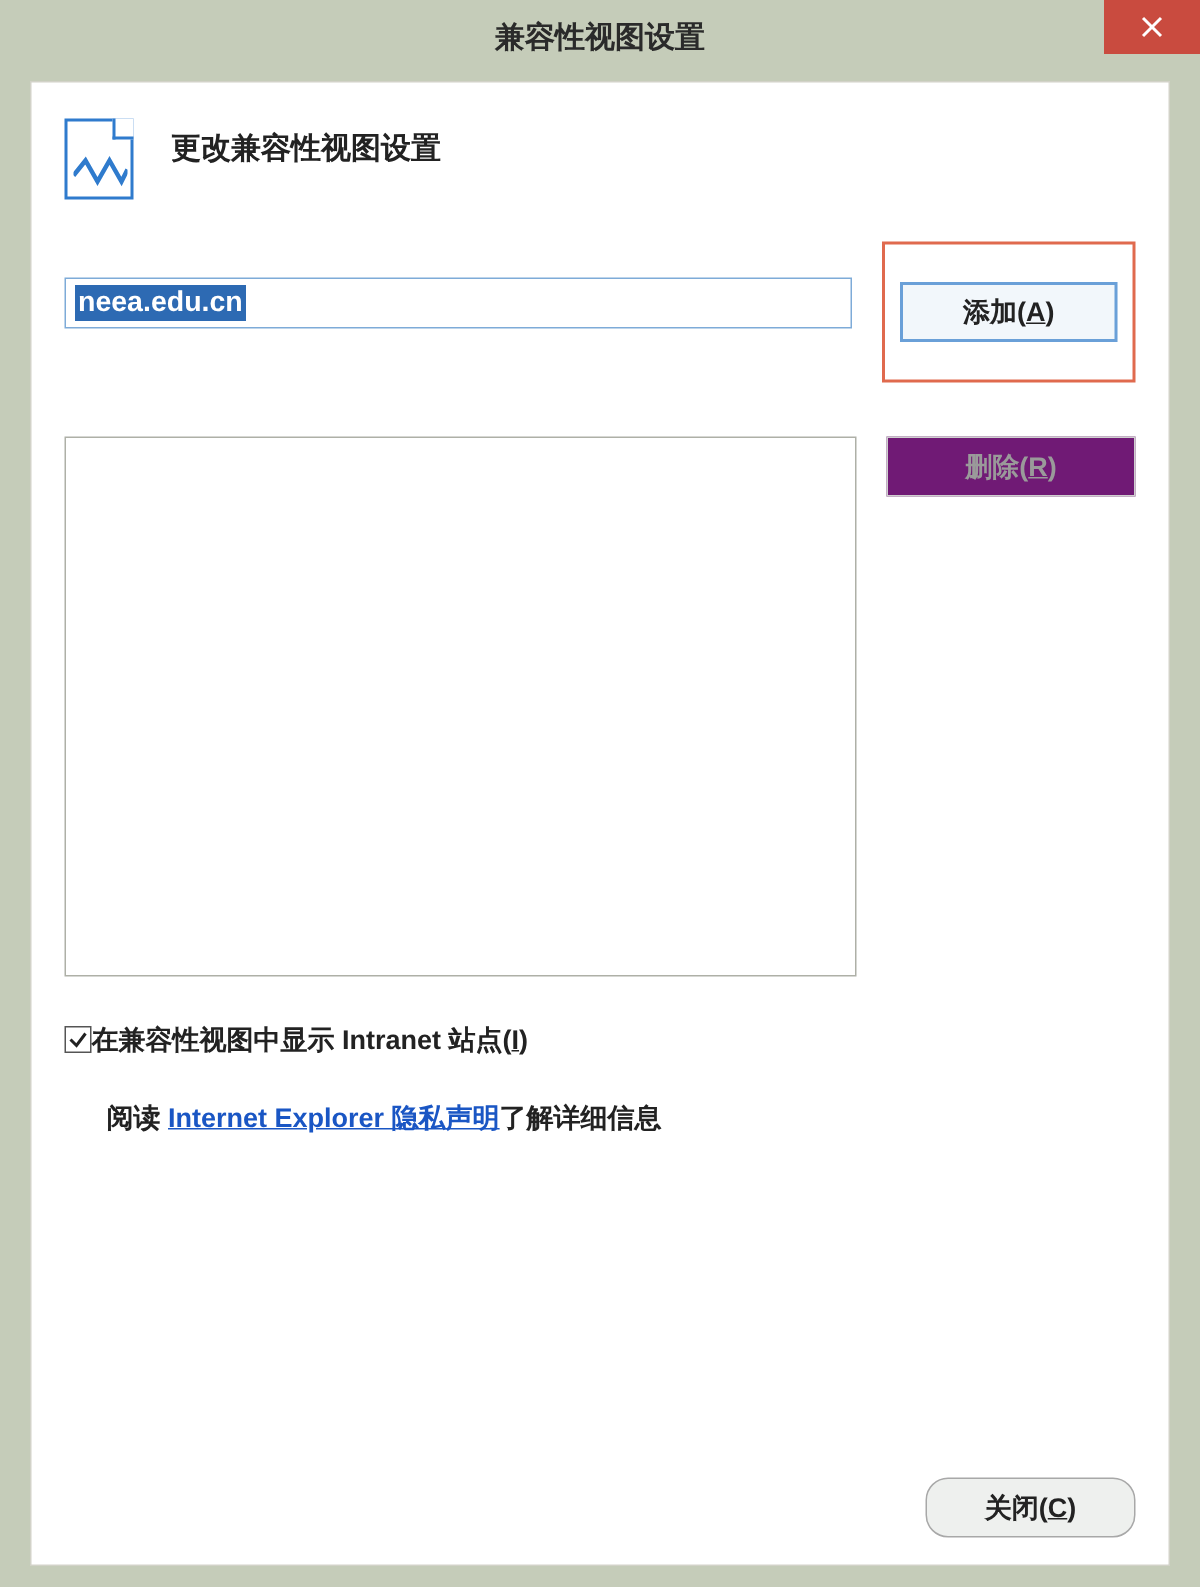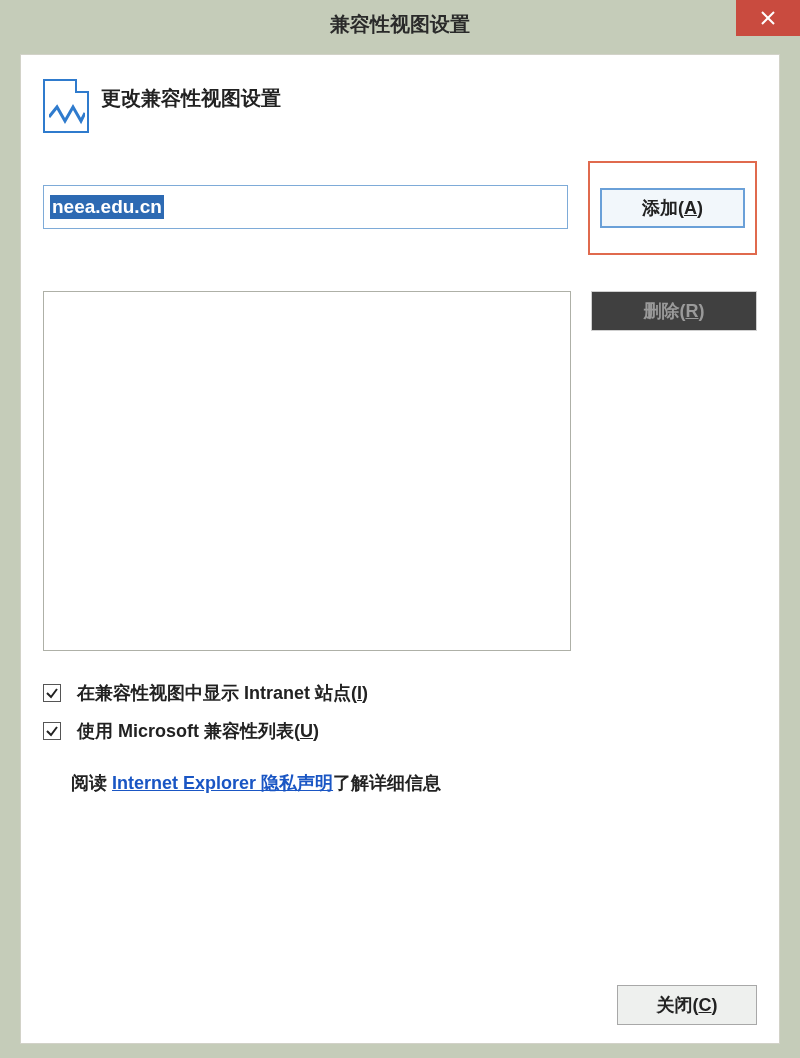--- a/index.html
+++ b/index.html
@@ -58,21 +58,21 @@
       flex: 1;
       background: #ffffff;
       border: 1px solid #d2d2c8;
       padding: 24px 22px 18px 22px;
       display: flex;
       flex-direction: column;
     }
     .header-row {
       display: flex;
       align-items: flex-start;
-      gap: 12px;
+      gap: 25px;
       margin-bottom: 52px;
     }
     .header-icon {
       width: 46px;
       height: 54px;
       border: 2px solid #2f7bcd;
       position: relative;
       background: #fff;
       flex-shrink: 0;
     }
@@ -107,21 +107,21 @@
       text-decoration: underline;
     }
     .input-row {
       display: flex;
       align-items: stretch;
       gap: 20px;
       margin-bottom: 36px;
     }
     .url-input-wrap {
       flex: 1;
-      height: 44px;
+      height: 34px;
       border: 1px solid #7eabd8;
       background: #fff;
       display: flex;
       align-items: center;
       padding: 0 6px;
     }
     .url-input-text {
       background: #2d6ab3;
       color: #fff;
       font-size: 19px;
@@ -152,21 +152,21 @@
       padding: 0 12px;
       width: 100%;
     }
     .btn.focus {
       border: 2px solid #6aa0d8;
       background: #f2f7fb;
     }
     .btn.disabled {
       color: #9a9a9a;
       border: 1px solid #cfcfcf;
-      background: #404040;
+      background: #701a75;
       cursor: default;
     }
     .list-row {
       display: flex;
       gap: 20px;
       margin-bottom: 30px;
     }
     .listbox {
       flex: 1;
       height: 360px;
@@ -174,21 +174,21 @@
       background: #fff;
     }
     .side-col {
       width: 166px;
       display: flex;
       flex-direction: column;
     }
     .checkbox-row {
       display: flex;
       align-items: center;
-      gap: 16px;
+      gap: 0;
       font-size: 18px;
       color: #222;
       margin-bottom: 14px;
     }
     .chk {
       width: 18px;
       height: 18px;
       border: 1px solid #555;
       background: #fff;
       display: flex;
@@ -212,20 +212,21 @@
       text-decoration: underline;
       cursor: pointer;
     }
     .footer {
       display: flex;
       justify-content: flex-end;
       margin-top: auto;
     }
     .close-action-btn {
       width: 140px;
+      border-radius: 15px;
     }
   </style>
 </head>
 <body>
 
 <div class="window">
 
   <div class="titlebar">
     <div class="title-text">兼容性视图设置</div>
     <div class="close-btn">
@@ -278,30 +279,20 @@
       <div class="chk">
         <svg viewBox="0 0 14 14">
           <polyline points="2,7 6,11 12,3" fill="none" stroke="#222" stroke-width="2"></polyline>
         </svg>
       </div>
       <div>
         <span>在兼容性视图中显示 Intranet 站点(</span><span class="underline">I</span><span>)</span>
       </div>
     </div>
 
-    <div class="checkbox-row">
-      <div class="chk">
-        <svg viewBox="0 0 14 14">
-          <polyline points="2,7 6,11 12,3" fill="none" stroke="#222" stroke-width="2"></polyline>
-        </svg>
-      </div>
-      <div>
-        <span>使用 Microsoft 兼容性列表(</span><span class="underline">U</span><span>)</span>
-      </div>
-    </div>
 
     <div class="info-row">
       <span>阅读 </span><span class="link">Internet Explorer 隐私声明</span><span>了解详细信息</span>
     </div>
 
     <div class="footer">
       <div class="btn close-action-btn">
         <span>关闭(</span>
           <span class="underline">C</span>
           <span>)</span>

